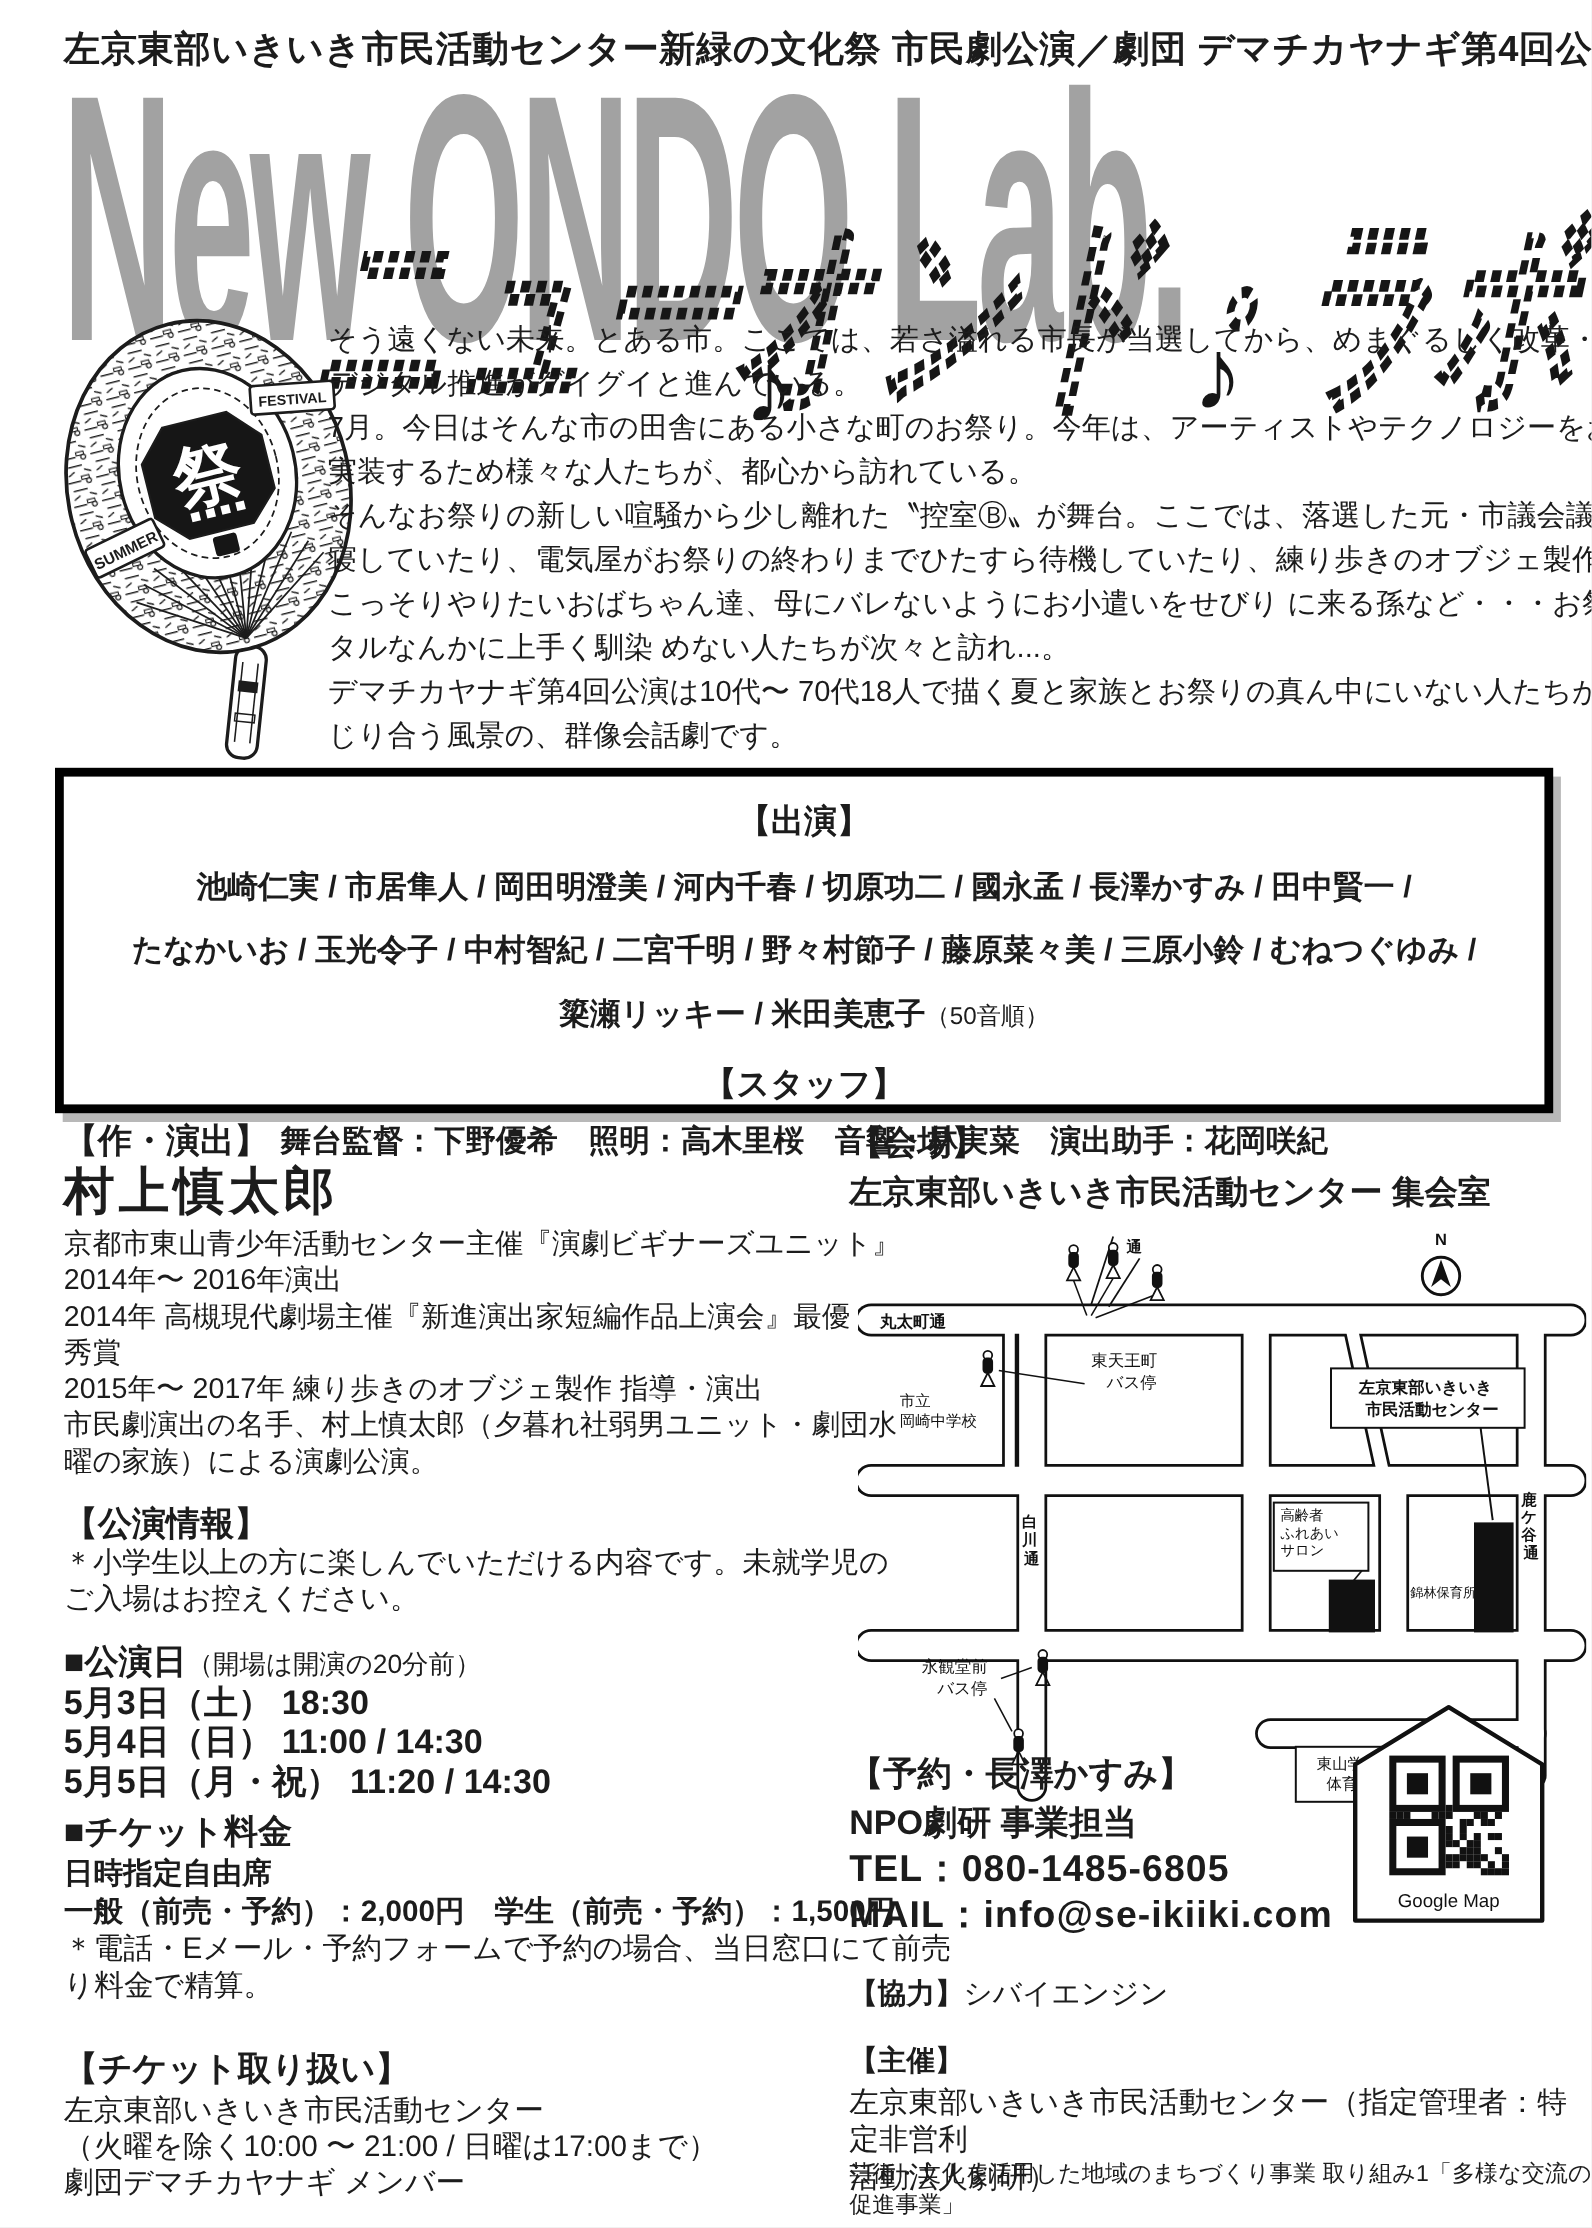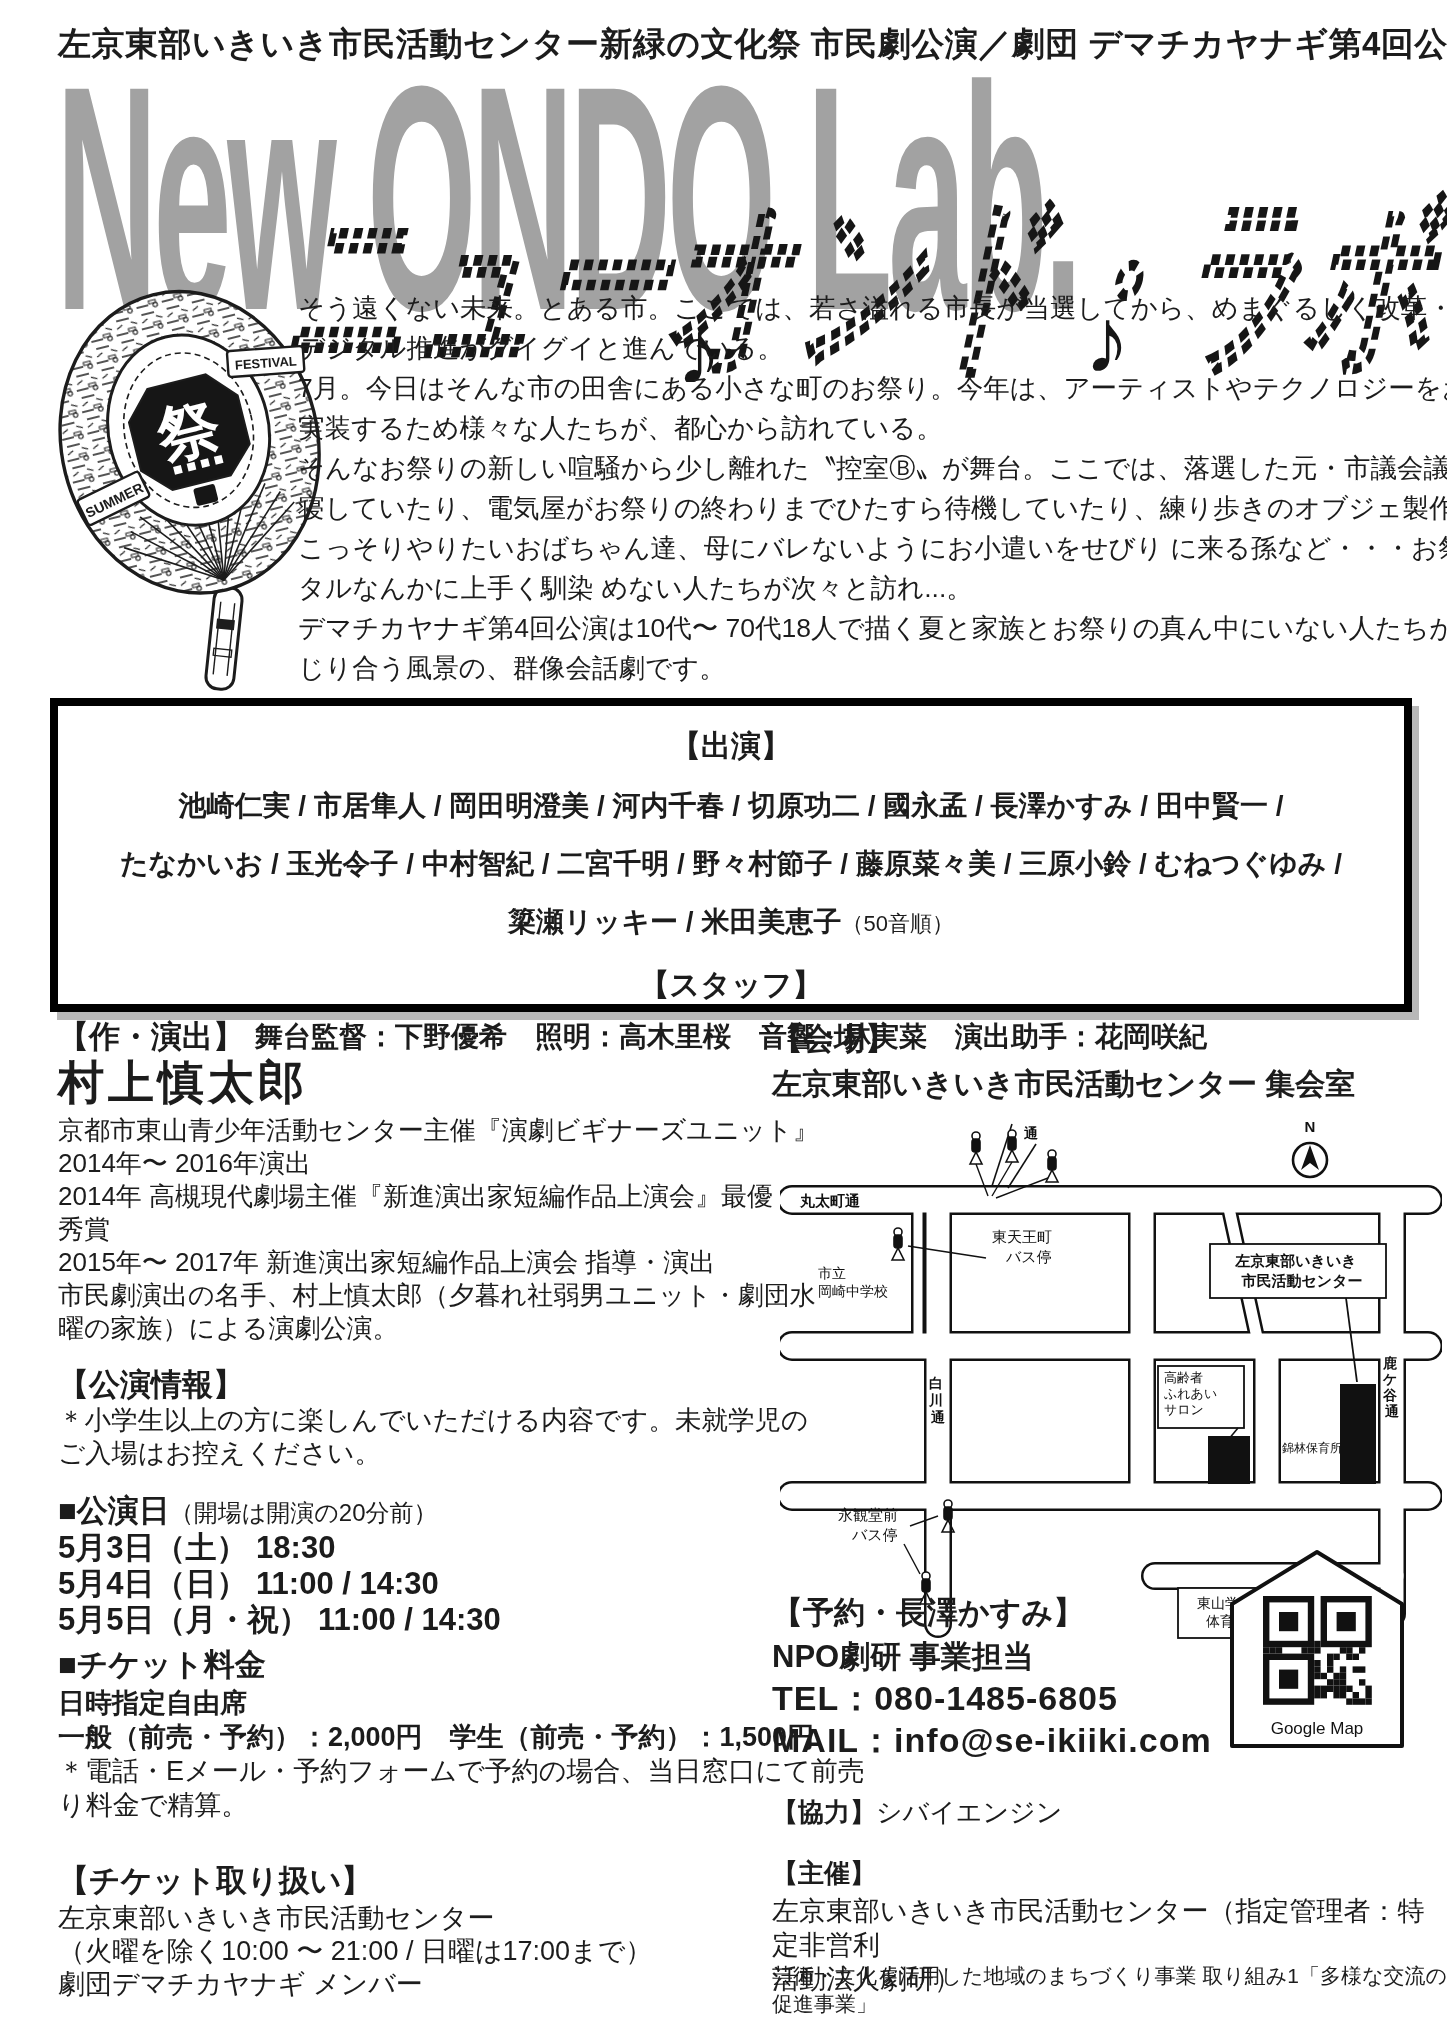--- a/index.html
+++ b/index.html
@@ -142,38 +142,38 @@
     <div class="staff-line">舞台監督：下野優希　照明：高木里桜　音響：林実菜　演出助手：花岡咲紀</div>
   </div>
 
   <div class="abs h-bracket" style="left:58px;top:1016px;">【作・演出】</div>
   <div class="abs author-name">村上慎太郎</div>
   <div class="abs bio">
     <div>京都市東山青少年活動センター主催『演劇ビギナーズユニット』</div>
     <div>2014年〜 2016年演出</div>
     <div>2014年 高槻現代劇場主催『新進演出家短編作品上演会』最優</div>
     <div>秀賞</div>
-    <div>2015年〜 2017年 新進演出家短編作品上演会 指導・演出</div>
+    <div>2015年〜 2017年 練り歩きのオブジェ製作 指導・演出</div>
     <div>市民劇演出の名手、村上慎太郎（夕暮れ社弱男ユニット・劇団水</div>
     <div>曜の家族）による演劇公演。</div>
   </div>
 
   <div class="abs h-bracket" style="left:58px;top:1364px;">【公演情報】</div>
   <div class="abs notice">
     <div>＊小学生以上の方に楽しんでいただける内容です。未就学児の</div>
     <div>ご入場はお控えください。</div>
   </div>
 
   <div class="abs dates-head h-bracket">
     <span>■公演日</span><span class="date-note">（開場は開演の20分前）</span>
   </div>
   <div class="abs dates">
     <div>5月3日（土） 18:30</div>
     <div>5月4日（日） 11:00 / 14:30</div>
-    <div>5月5日（月・祝） 11:00 / 14:30</div>
+    <div>5月5日（月・祝） 11:20 / 14:30</div>
   </div>
 
   <div class="abs h-bracket" style="left:58px;top:1644px;">■チケット料金</div>
   <div class="abs ticket-lines">
     <div class="bold">日時指定自由席</div>
     <div class="bold">一般（前売・予約）：2,000円　学生（前売・予約）：1,500円</div>
     <div>＊電話・Eメール・予約フォームで予約の場合、当日窓口にて前売</div>
     <div>り料金で精算。</div>
   </div>
 

